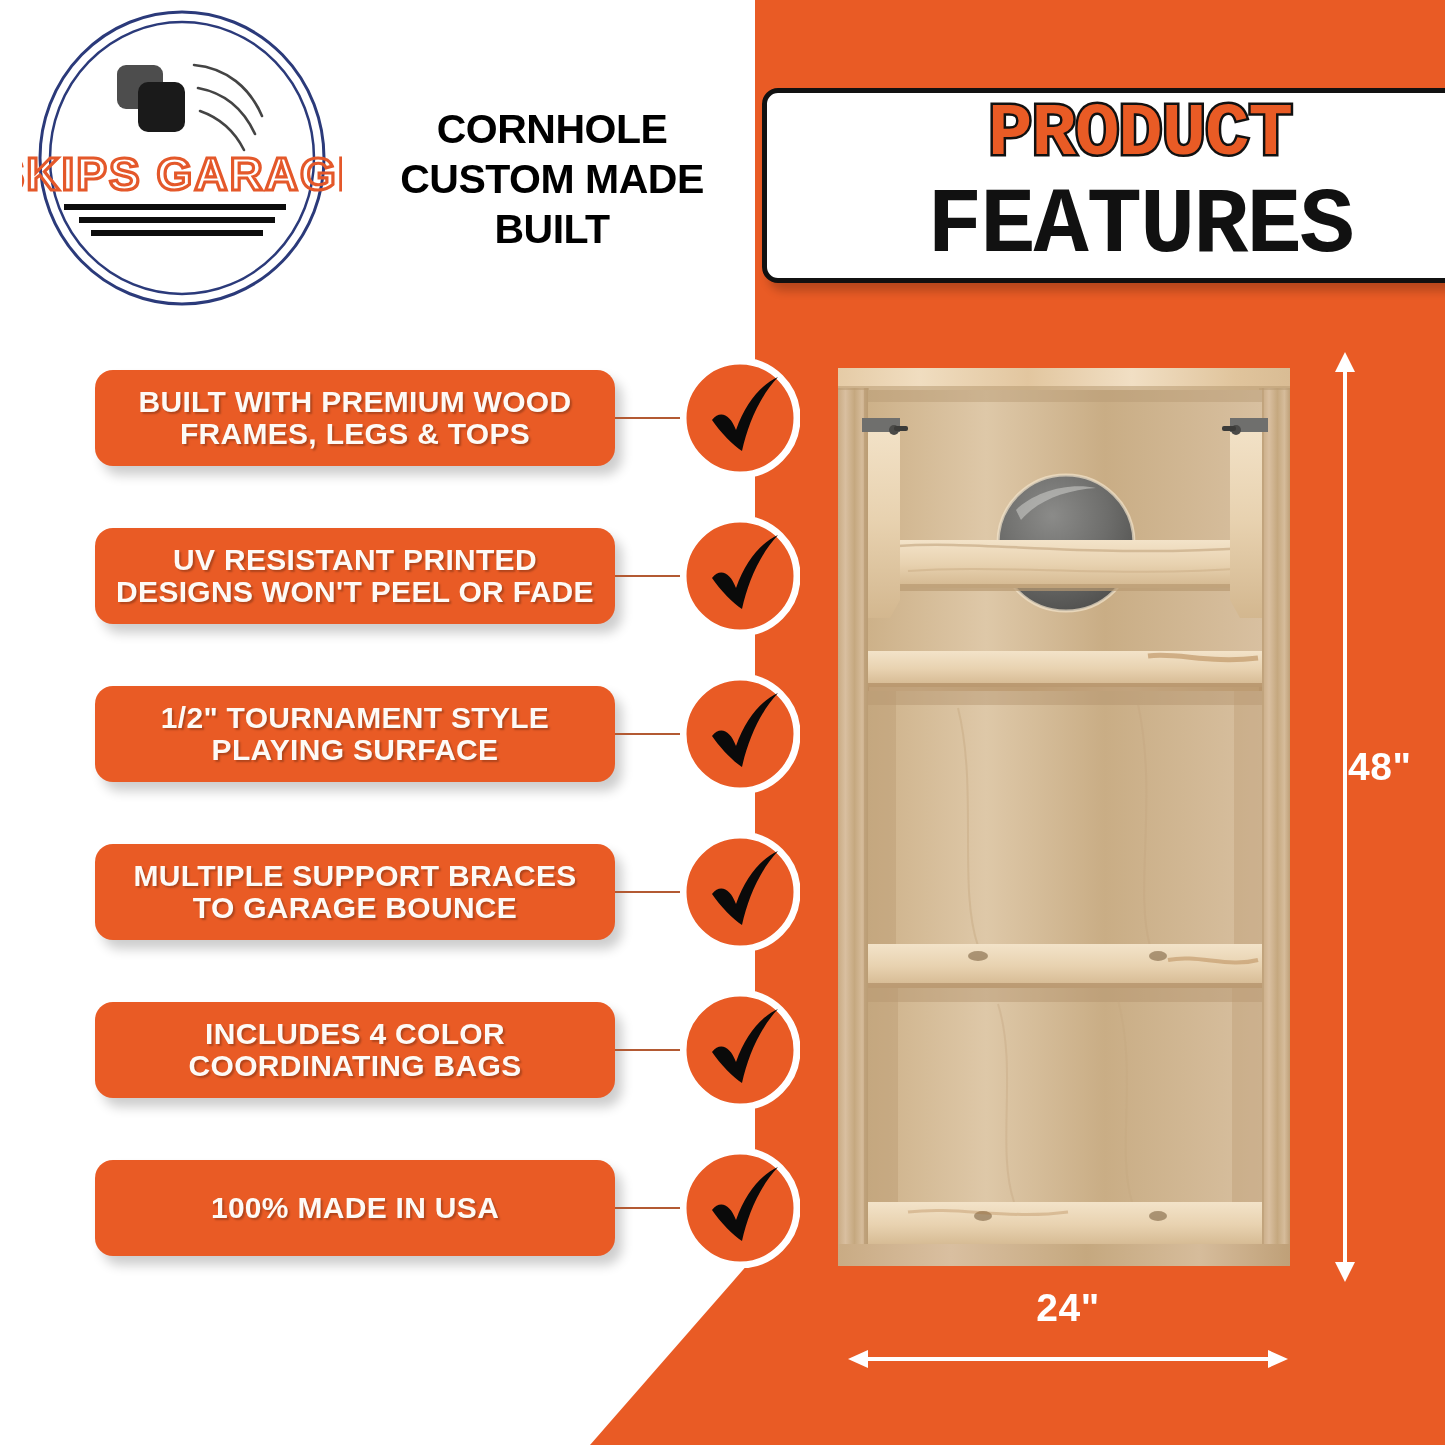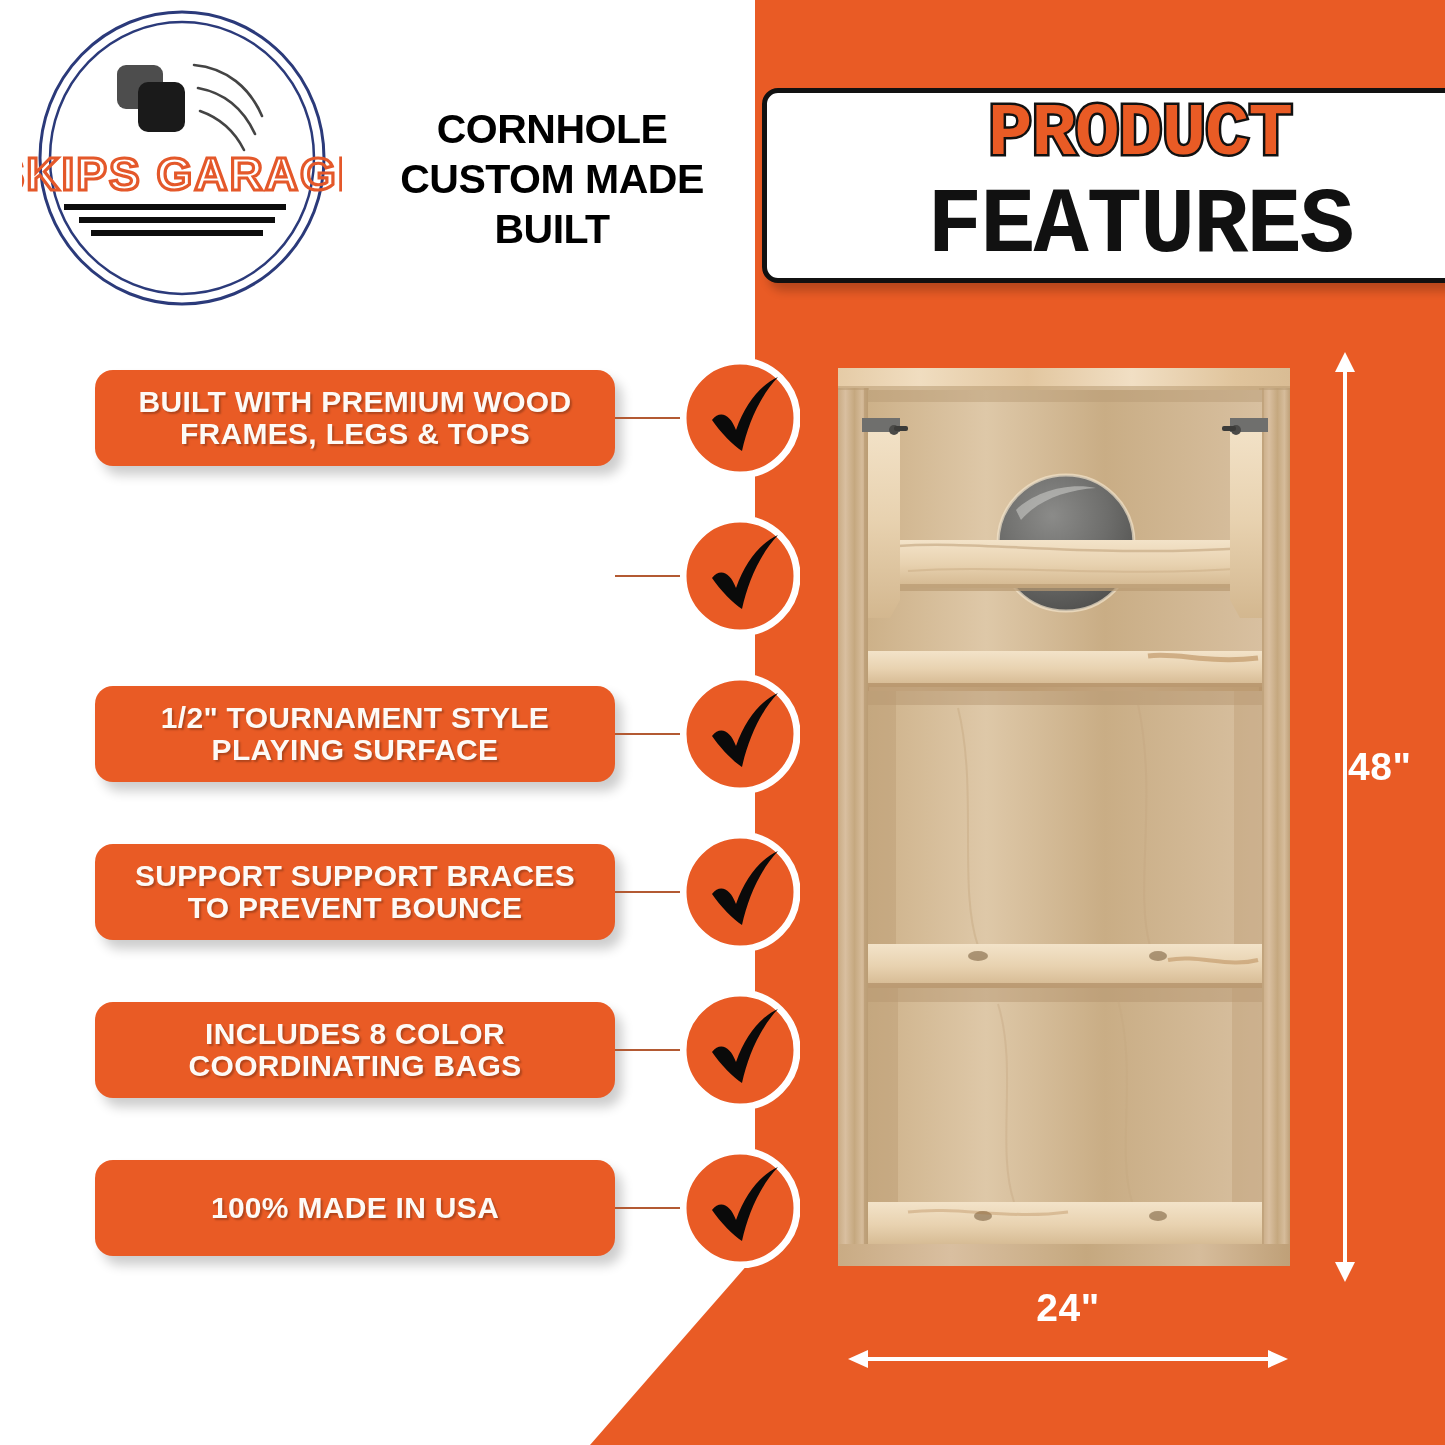--- a/index.html
+++ b/index.html
@@ -147,20 +147,23 @@
     <div class="connector"></div>
     <div class="check-badge">
       <svg viewBox="0 0 120 120" xmlns="http://www.w3.org/2000/svg">
         <circle cx="60" cy="60" r="57" fill="#e95b25" stroke="#fff" stroke-width="7"></circle>
         <path d="M32 62 C40 52 50 56 56 72 C66 44 82 26 98 19 C80 38 68 66 62 93 C54 88 40 74 32 62 Z" fill="#0a0a0a"></path>
       </svg>
     </div>
   </div>
 
   <div class="feature-row" style="top:528px">
+    <div class="pill">
+      <div class="pill-text">UV RESISTANT PRINTED DESIGNS WON'T PEEL OR FADE</div>
+    </div>
     <div class="connector"></div>
     <div class="check-badge">
       <svg viewBox="0 0 120 120" xmlns="http://www.w3.org/2000/svg">
         <circle cx="60" cy="60" r="57" fill="#e95b25" stroke="#fff" stroke-width="7"></circle>
         <path d="M32 62 C40 52 50 56 56 72 C66 44 82 26 98 19 C80 38 68 66 62 93 C54 88 40 74 32 62 Z" fill="#0a0a0a"></path>
       </svg>
     </div>
   </div>
 
   <div class="feature-row" style="top:686px">
@@ -171,34 +174,34 @@
     <div class="check-badge">
       <svg viewBox="0 0 120 120" xmlns="http://www.w3.org/2000/svg">
         <circle cx="60" cy="60" r="57" fill="#e95b25" stroke="#fff" stroke-width="7"></circle>
         <path d="M32 62 C40 52 50 56 56 72 C66 44 82 26 98 19 C80 38 68 66 62 93 C54 88 40 74 32 62 Z" fill="#0a0a0a"></path>
       </svg>
     </div>
   </div>
 
   <div class="feature-row" style="top:844px">
     <div class="pill">
-      <div class="pill-text">SUPPORT SUPPORT BRACES TO PREVENT BOUNCE</div>
+      <div class="pill-text">MULTIPLE SUPPORT BRACES TO GARAGE BOUNCE</div>
     </div>
     <div class="connector"></div>
     <div class="check-badge">
       <svg viewBox="0 0 120 120" xmlns="http://www.w3.org/2000/svg">
         <circle cx="60" cy="60" r="57" fill="#e95b25" stroke="#fff" stroke-width="7"></circle>
         <path d="M32 62 C40 52 50 56 56 72 C66 44 82 26 98 19 C80 38 68 66 62 93 C54 88 40 74 32 62 Z" fill="#0a0a0a"></path>
       </svg>
     </div>
   </div>
 
   <div class="feature-row" style="top:1002px">
     <div class="pill">
-      <div class="pill-text">INCLUDES 8 COLOR COORDINATING BAGS</div>
+      <div class="pill-text">INCLUDES 4 COLOR COORDINATING BAGS</div>
     </div>
     <div class="connector"></div>
     <div class="check-badge">
       <svg viewBox="0 0 120 120" xmlns="http://www.w3.org/2000/svg">
         <circle cx="60" cy="60" r="57" fill="#e95b25" stroke="#fff" stroke-width="7"></circle>
         <path d="M32 62 C40 52 50 56 56 72 C66 44 82 26 98 19 C80 38 68 66 62 93 C54 88 40 74 32 62 Z" fill="#0a0a0a"></path>
       </svg>
     </div>
   </div>
 

